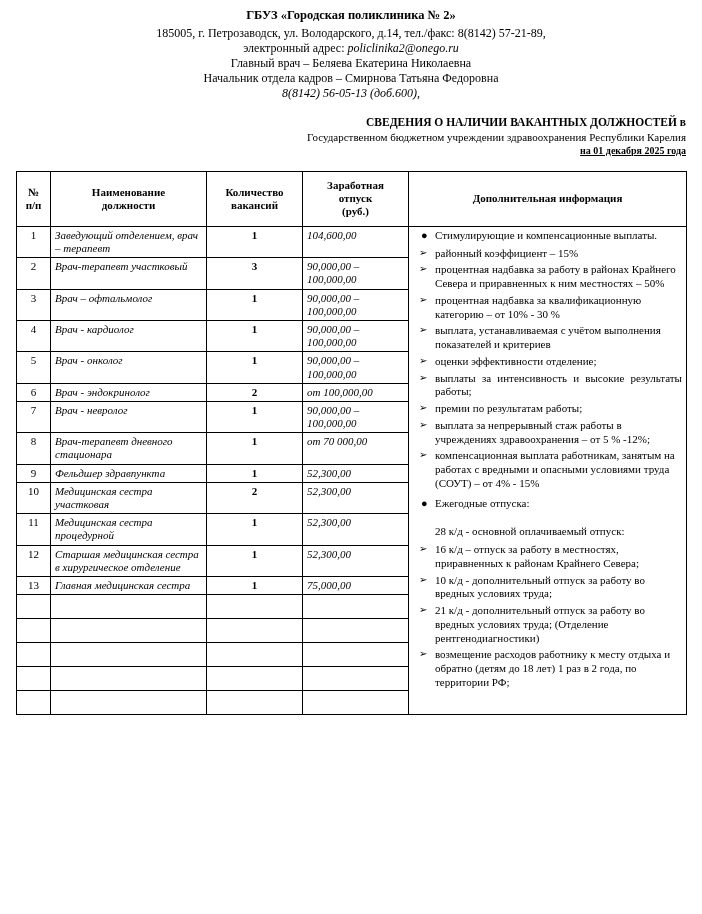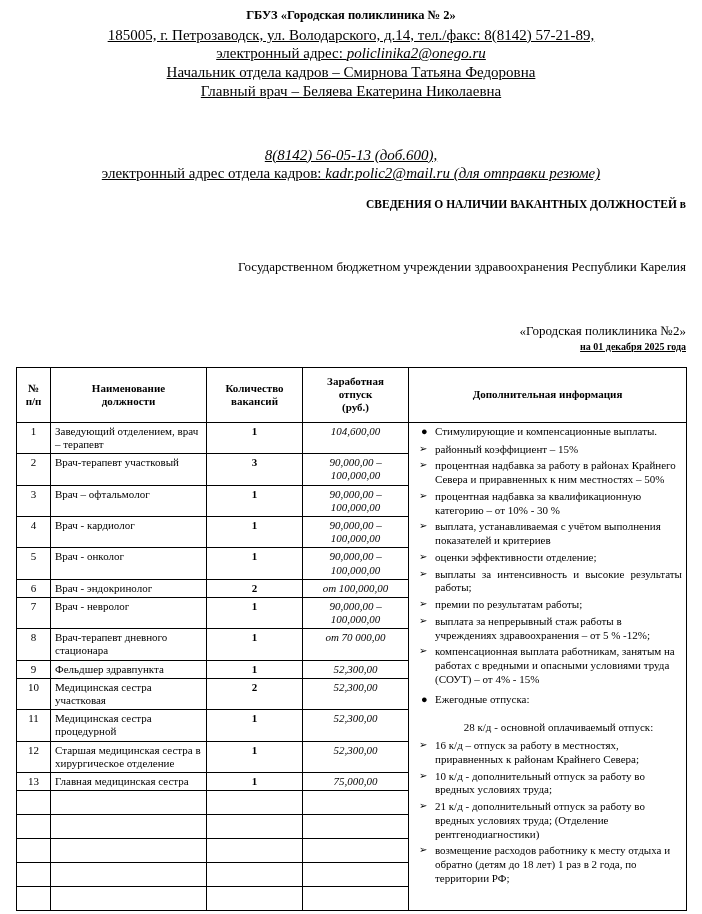--- a/index.html
+++ b/index.html
@@ -25,38 +25,36 @@
   .header {
     text-align: center;
     line-height: 1.25;
   }
   .header .org {
     font-weight: bold;
     font-size: 12.5px;
     margin-bottom: 2px;
   }
   .header .line {
-    font-size: 15px;
-    text-decoration: underline;
+    font-size: 12px;
   }
   .mail-it { font-style: italic; text-align: center; }
-  .small-it { font-style: italic; font-size: 10.5px; margin-top: 45px; }
+  .small-it { font-style: italic; font-size: 10.5px; }
 
   .title-block {
     text-align: right;
     margin-top: 14px;
     line-height: 1.3;
   }
   .title-block .t1 {
     font-weight: bold;
     font-size: 11.5px;
   }
   .title-block .t2 {
-    font-size: 13px;
-    margin-top: 47px;
+    font-size: 11px;
   }
   .title-block .t4 {
     font-weight: bold;
     font-size: 10px;
     text-decoration: underline;
   }
 
   table.vac {
     border-collapse: collapse;
     width: 670px;
@@ -78,22 +76,22 @@
     height: 44px;
   }
   col.c-num { width: 34px; }
   col.c-name { width: 156px; }
   col.c-cnt { width: 96px; }
   col.c-pay { width: 106px; }
   col.c-info { width: 278px; }
 
   td.num { text-align: center; }
   td.cnt { text-align: center; font-weight: bold; }
-  td.pay { text-align: center; font-style: italic; }
-  td.name { text-align: left; }
+  td.pay { text-align: left; font-style: italic; }
+  td.name { text-align: left; font-style: italic; }
   td.info {
     vertical-align: top;
     padding: 6px 6px 6px 8px;
   }
 
   .info-head {
     margin: 0 0 4px 0;
     padding-left: 22px;
     position: relative;
     line-height: 1.25;
@@ -118,47 +116,42 @@
     position: absolute;
     left: 6px;
     top: 0;
     font-size: 10px;
   }
   .justify { text-align: justify; }
   .sub-line {
     margin: 15px 0 4px 0;
     padding-left: 22px;
     line-height: 1.25;
-    text-align: center;
   }
   .empty-row td { height: 19px; }
 </style>
 </head>
 <body>
 
 <div class="page">
 
   <div class="header">
     <div class="org">ГБУЗ «Городская поликлиника № 2»</div>
     <div class="line">185005, г. Петрозаводск, ул. Володарского, д.14, тел./факс: 8(8142) 57-21-89,</div>
     <div class="line">
       <span>электронный адрес: </span><span class="mail-it">policlinika2@onego.ru</span>
     </div>
+    <div class="line">Главный врач – Беляева Екатерина Николаевна</div>
     <div class="line">Начальник отдела кадров – Смирнова Татьяна Федоровна</div>
-    <div class="line">Главный врач – Беляева Екатерина Николаевна</div>
     <div class="line small-it">8(8142) 56-05-13 (доб.600),</div>
-    <div class="line">
-      <span>электронный адрес отдела кадров: </span><span class="mail-it">kadr.polic2@mail.ru (для отправки резюме)</span>
-    </div>
   </div>
 
   <div class="title-block">
     <div class="t1">СВЕДЕНИЯ О НАЛИЧИИ ВАКАНТНЫХ ДОЛЖНОСТЕЙ в</div>
     <div class="t2">Государственном бюджетном учреждении здравоохранения Республики Карелия</div>
-    <div class="t2">«Городская поликлиника №2»</div>
     <div class="t4">на 01 декабря 2025 года</div>
   </div>
 
   <table class="vac">
     <colgroup>
       <col class="c-num">
       <col class="c-name">
       <col class="c-cnt">
       <col class="c-pay">
       <col class="c-info">

